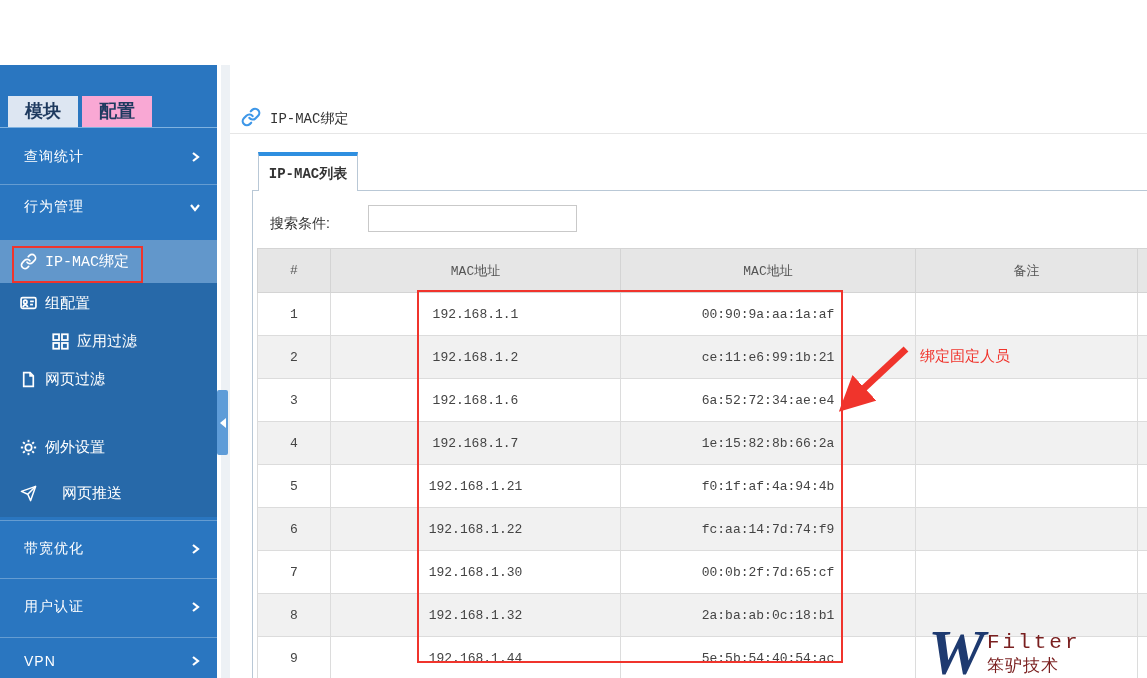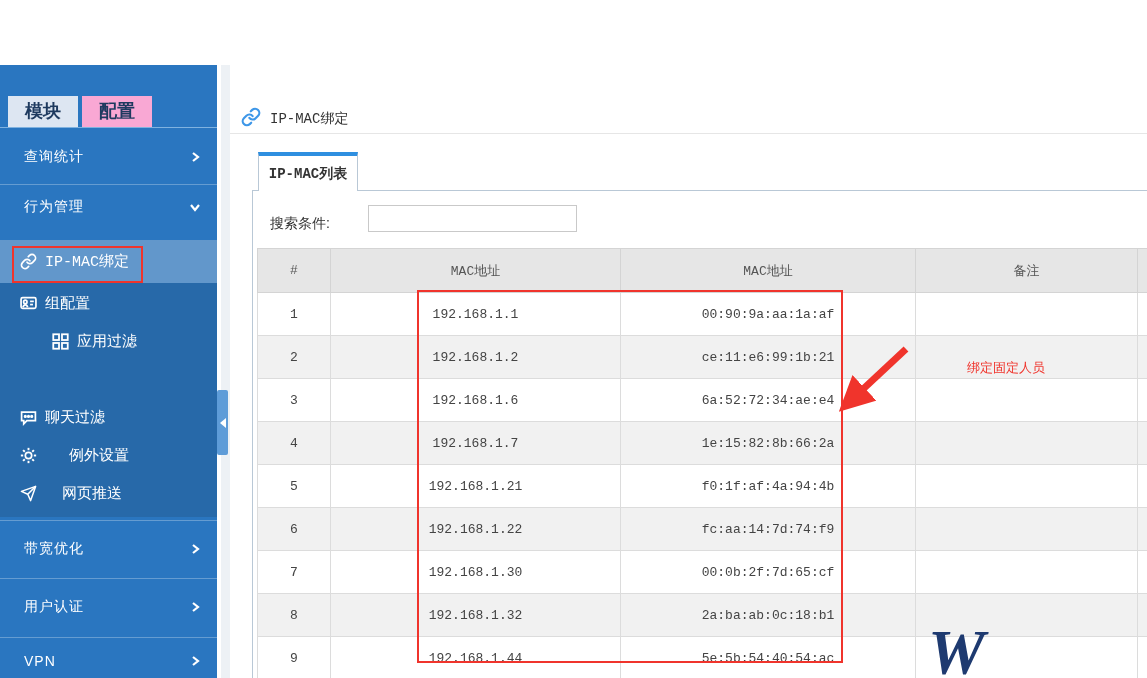--- a/index.html
+++ b/index.html
@@ -71,21 +71,21 @@
                font-family:"Liberation Mono","DejaVu Sans Mono",monospace; }
   table.data th { height:44px; background:#e6e6e6; color:#555; font-size:13px; font-weight:normal;
                   border:1px solid #d4d4d4; }
   table.data td { height:43px; text-align:center; font-size:13px; color:#444; border:1px solid #dcdcdc;
                   background:#fff; }
   table.data tr.even td { background:#f1f1f1; }
 
   
   .anno-rect { position:absolute; left:187px; top:225px; width:426px; height:373px;
                border:2px solid #f0342c; pointer-events:none; z-index:5; }
-  .anno-text { position:absolute; left:690px; top:294px; color:#f0342c; font-size:13px; z-index:6;margin-left:47px; }
+  .anno-text { position:absolute; left:690px; top:282px; color:#f0342c; font-size:15px; z-index:6; }
   .anno-arrow { position:absolute; left:588px; top:272px; z-index:6; pointer-events:none; }
 
   
   .wm { position:absolute; left:698px; top:558px; display:flex; align-items:flex-start; z-index:4; }
   .wm-w { font-family:"Liberation Serif","DejaVu Serif",serif; font-weight:bold; font-style:italic;
           font-size:64px; line-height:0.95; color:#1e3a70; }
   .wm-right { margin-left:2px; margin-top:8px; color:#7a1f1f;
               font-family:"Liberation Mono","DejaVu Sans Mono",monospace; }
   .wm-name { font-size:21px; letter-spacing:3px; }
   .wm-cn { font-size:17px; letter-spacing:1px; }
@@ -151,34 +151,32 @@
           <svg viewBox="0 0 16 16" width="17" height="17" fill="none" stroke="#fff" stroke-width="1.7">
             <rect x="1.2" y="1.2" width="5.4" height="5.4"></rect>
               <rect x="9.4" y="1.2" width="5.4" height="5.4"></rect>
             <rect x="1.2" y="9.4" width="5.4" height="5.4"></rect>
               <rect x="9.4" y="9.4" width="5.4" height="5.4"></rect>
           </svg>
         </span>
         <span class="itxt">应用过滤</span>
       </div>
 
-
-      <div class="sb-item" style="top:158px;">
+      <div class="sb-item" style="top:120px;">
         <span class="ic">
           <svg viewBox="0 0 16 16" width="17" height="17" fill="none" stroke="#fff" stroke-width="1.6">
-            <path d="M1.5 3h13v8h-8l-3 3v-3h-2z"></path>
-            <circle cx="5" cy="7" r="0.7" fill="#fff"></circle>
-              <circle cx="8" cy="7" r="0.7" fill="#fff"></circle>
-              <circle cx="11" cy="7" r="0.7" fill="#fff"></circle>
-          </svg>
-        </span>
-        <span class="itxt">聊天过滤</span>
-      </div>
-
-      <div class="sb-item" style="top:196px;gap:24px;">
+            <path d="M3.5 1.5h6l3 3v10h-9z"></path>
+              <path d="M9.5 1.5v3h3"></path>
+          </svg>
+        </span>
+        <span class="itxt">网页过滤</span>
+      </div>
+
+
+      <div class="sb-item" style="top:188px;">
         <span class="ic">
           <svg viewBox="0 0 16 16" width="17" height="17" fill="none" stroke="#fff" stroke-width="1.6">
             <circle cx="8" cy="8" r="3"></circle>
             <g stroke-width="1.8">
               <line x1="8" y1="0.8" x2="8" y2="3"></line>
                 <line x1="8" y1="13" x2="8" y2="15.2"></line>
               <line x1="0.8" y1="8" x2="3" y2="8"></line>
                 <line x1="13" y1="8" x2="15.2" y2="8"></line>
               <line x1="2.9" y1="2.9" x2="4.5" y2="4.5"></line>
                 <line x1="11.5" y1="11.5" x2="13.1" y2="13.1"></line>
@@ -347,16 +345,20 @@
       <defs>
         <marker id="ah" markerWidth="5" markerHeight="5" refX="3.6" refY="2.5" orient="auto">
           <path d="M0,0 L5,2.5 L0,5 z" fill="#f0342c"></path>
         </marker>
       </defs>
       <line x1="88" y1="12" x2="28" y2="68" stroke="#f0342c" stroke-width="7" marker-end="url(#ah)"></line>
     </svg>
 
     <div class="wm">
       <span class="wm-w">W</span>
+      <span class="wm-right">
+        <div class="wm-name">Filter</div>
+        <div class="wm-cn">笨驴技术</div>
+      </span>
     </div>
   </div>
 
 </div>
 
 </body></html>

